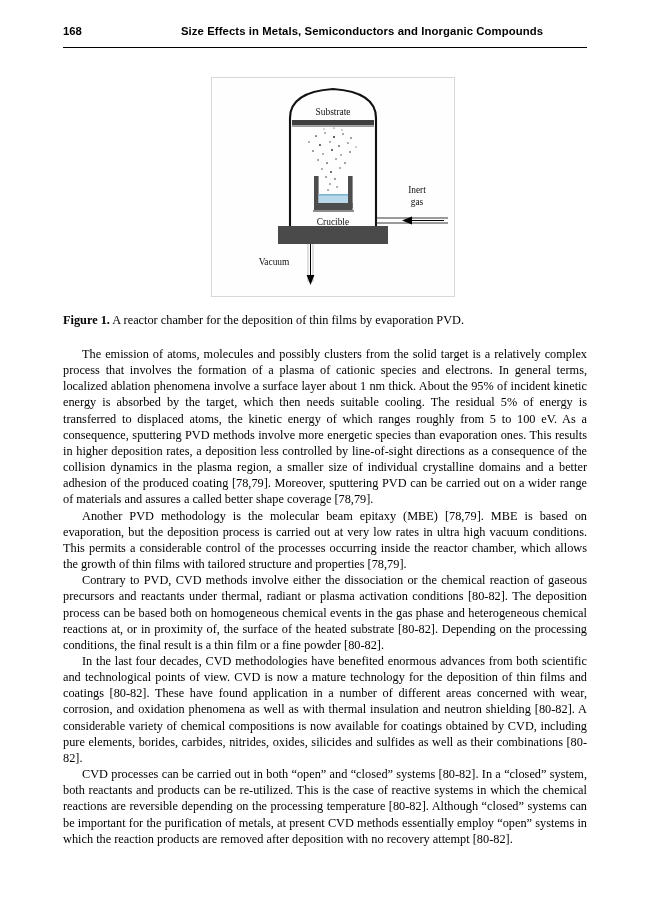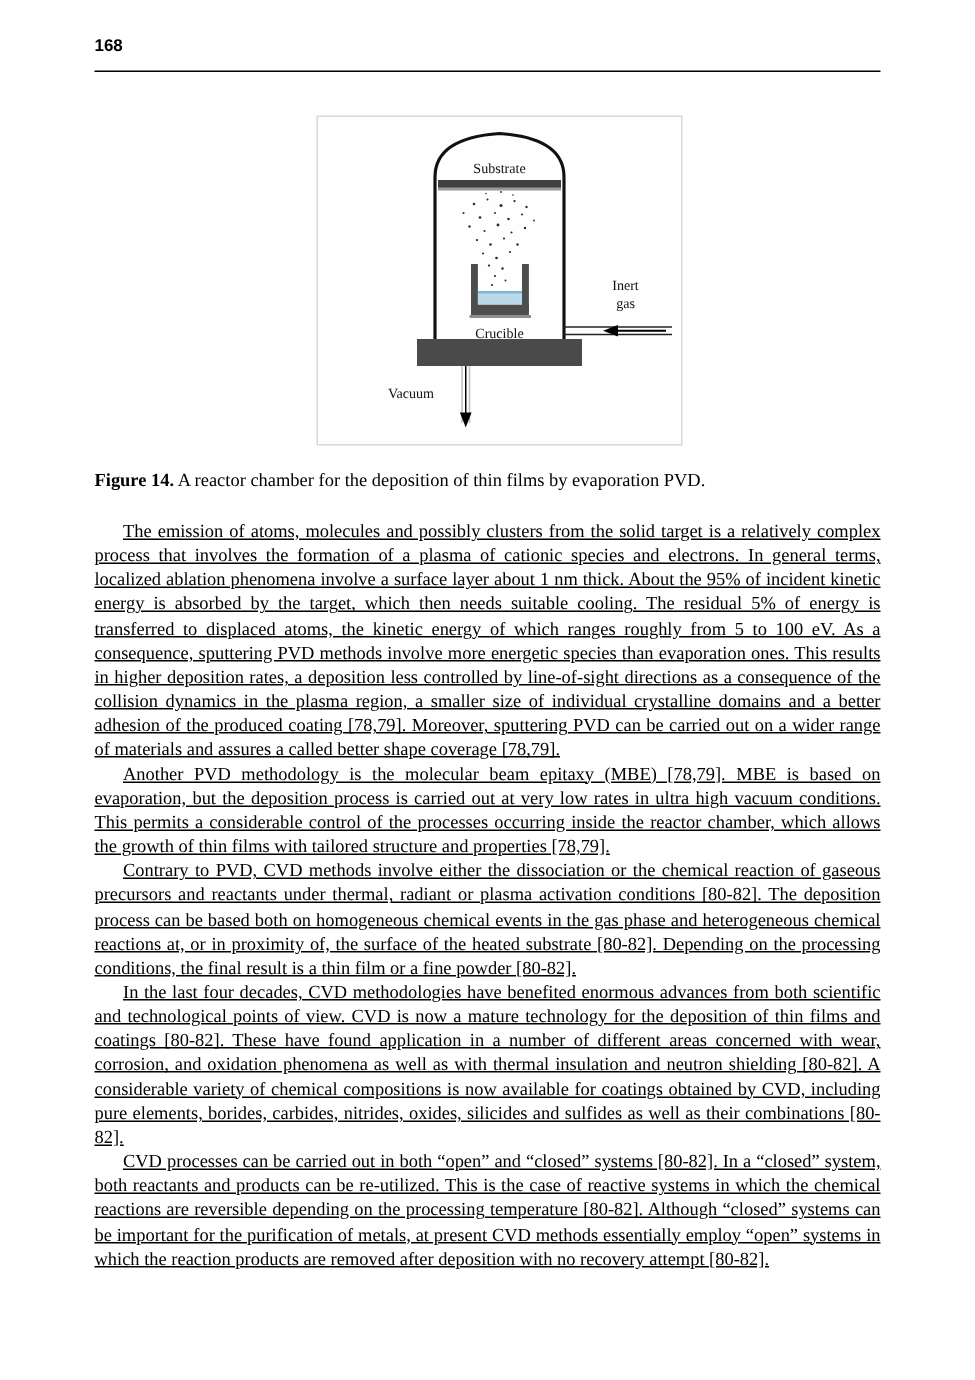--- a/index.html
+++ b/index.html
@@ -97,31 +97,31 @@
     width: 524px;
     font-size: 12.3px;
     line-height: 16.15px;
     text-align: justify;
     text-justify: inter-word;
   }
   .body-text p {
     margin: 0;
     text-indent: 19px;
     hyphens: auto;
-    text-decoration: underline;
     -webkit-hyphens: auto;
   }
 </style>
 </head>
 <body>
 
 <div class="page">
 
   <div class="running-head">
     <span class="page-number">168</span>
+    <span class="book-title">Size Effects in Metals, Semiconductors and Inorganic Compounds</span>
   </div>
   <div class="head-rule"></div>
 
   <div class="figure-box">
     <svg class="figure-svg" width="242" height="218" viewBox="0 0 242 218">
 
       <path d="M 78 148 L 78 40 Q 78 14 121 11 Q 164 14 164 40 L 164 148" fill="none" stroke="#111111" stroke-width="2.1"></path>
 
       <rect x="80" y="42" width="82" height="5.2" fill="#3f3f3f"></rect>
       <rect x="80" y="47.2" width="82" height="1.8" fill="#9a9a9a"></rect>
@@ -188,21 +188,21 @@
         <line x1="101" y1="166" x2="101" y2="204" stroke="#c4c4c4" stroke-width="1.1"></line>
         <line x1="98.5" y1="166" x2="98.5" y2="198" stroke="#000" stroke-width="1.0"></line>
         <polygon points="98.5,207 94.6,197 102.4,197" fill="#000"></polygon>
       </g>
 
       <text x="62" y="187" font-family="Liberation Serif, serif" font-size="9.4" fill="#111" text-anchor="middle">Vacuum</text>
     </svg>
   </div>
 
   <div class="figure-caption">
-    <span class="cap-label">Figure 14.</span><span> A reactor chamber for the deposition of thin films by evaporation PVD.</span>
+    <span class="cap-label">Figure 1.</span><span> A reactor chamber for the deposition of thin films by evaporation PVD.</span>
   </div>
 
   <div class="body-text">
     <p>The emission of atoms, molecules and possibly clusters from the solid target is a relatively complex process that involves the formation of a plasma of cationic species and electrons. In general terms, localized ablation phenomena involve a surface layer about 1 nm thick. About the 95% of incident kinetic energy is absorbed by the target, which then needs suitable cooling. The residual 5% of energy is transferred to displaced atoms, the kinetic energy of which ranges roughly from 5 to 100 eV. As a consequence, sputtering PVD methods involve more energetic species than evaporation ones. This results in higher deposition rates, a deposition less controlled by line-of-sight directions as a consequence of the collision dynamics in the plasma region, a smaller size of individual crystalline domains and a better adhesion of the produced coating [78,79]. Moreover, sputtering PVD can be carried out on a wider range of materials and assures a called better shape coverage [78,79].</p>
     <p>Another PVD methodology is the molecular beam epitaxy (MBE) [78,79]. MBE is based on evaporation, but the deposition process is carried out at very low rates in ultra high vacuum conditions. This permits a considerable control of the processes occurring inside the reactor chamber, which allows the growth of thin films with tailored structure and properties [78,79].</p>
     <p>Contrary to PVD, CVD methods involve either the dissociation or the chemical reaction of gaseous precursors and reactants under thermal, radiant or plasma activation conditions [80-82]. The deposition process can be based both on homogeneous chemical events in the gas phase and heterogeneous chemical reactions at, or in proximity of, the surface of the heated substrate [80-82]. Depending on the processing conditions, the final result is a thin film or a fine powder [80-82].</p>
     <p>In the last four decades, CVD methodologies have benefited enormous advances from both scientific and technological points of view. CVD is now a mature technology for the deposition of thin films and coatings [80-82]. These have found application in a number of different areas concerned with wear, corrosion, and oxidation phenomena as well as with thermal insulation and neutron shielding [80-82]. A considerable variety of chemical compositions is now available for coatings obtained by CVD, including pure elements, borides, carbides, nitrides, oxides, silicides and sulfides as well as their combinations [80-82].</p>
     <p>CVD processes can be carried out in both “open” and “closed” systems [80-82]. In a “closed” system, both reactants and products can be re-utilized. This is the case of reactive systems in which the chemical reactions are reversible depending on the processing temperature [80-82]. Although “closed” systems can be important for the purification of metals, at present CVD methods essentially employ “open” systems in which the reaction products are removed after deposition with no recovery attempt [80-82].</p>
   </div>
 

